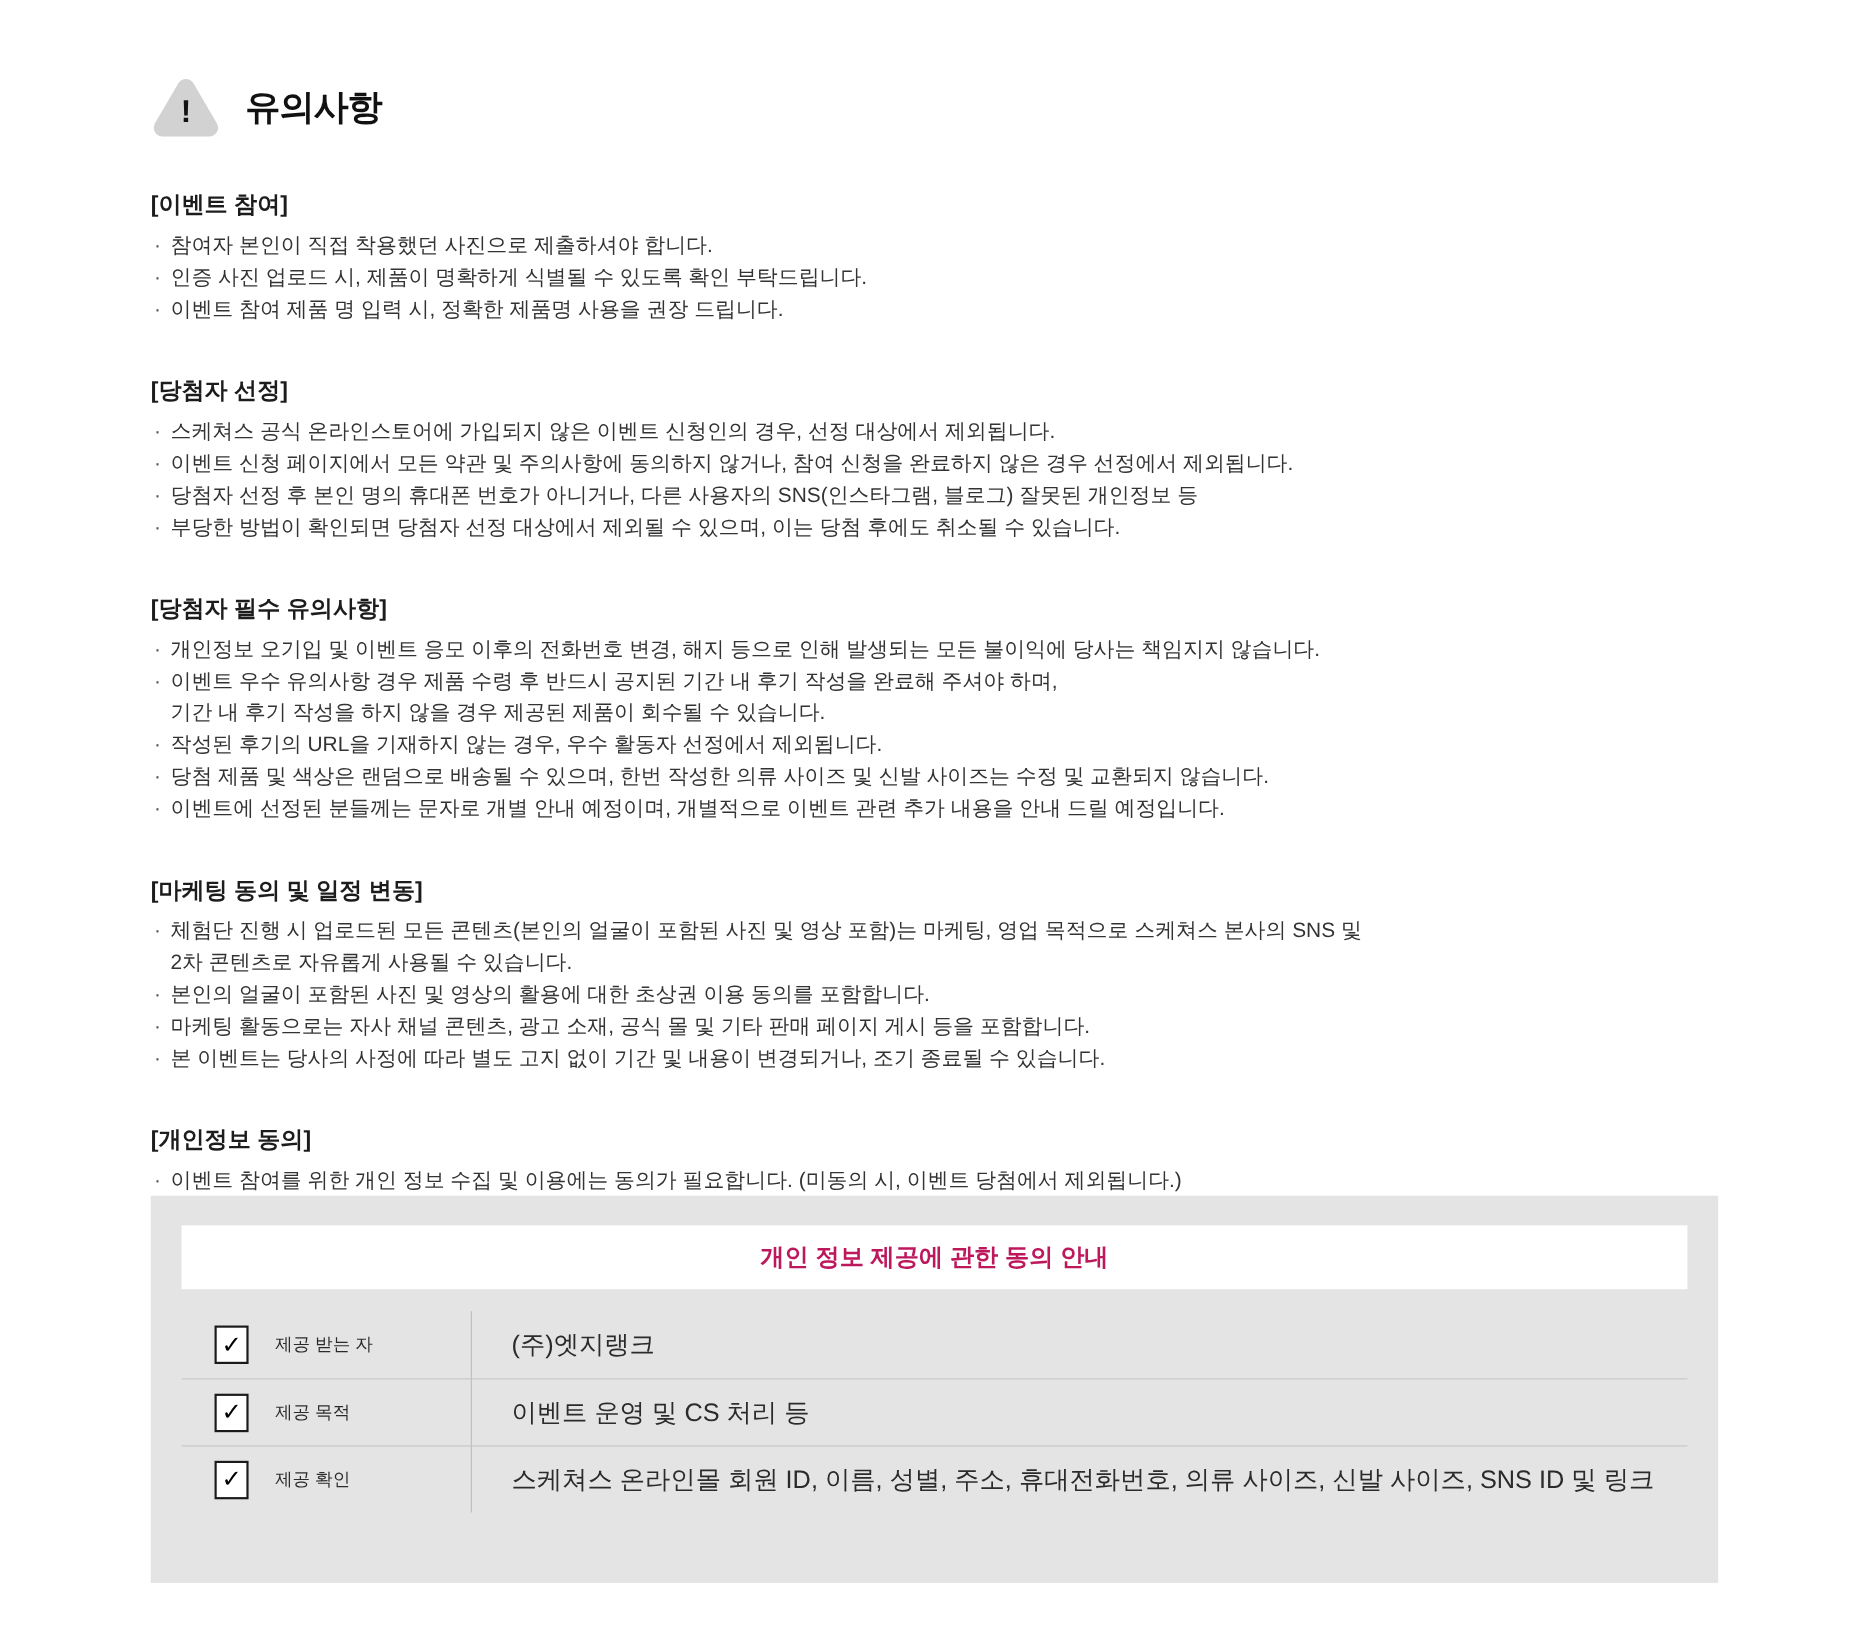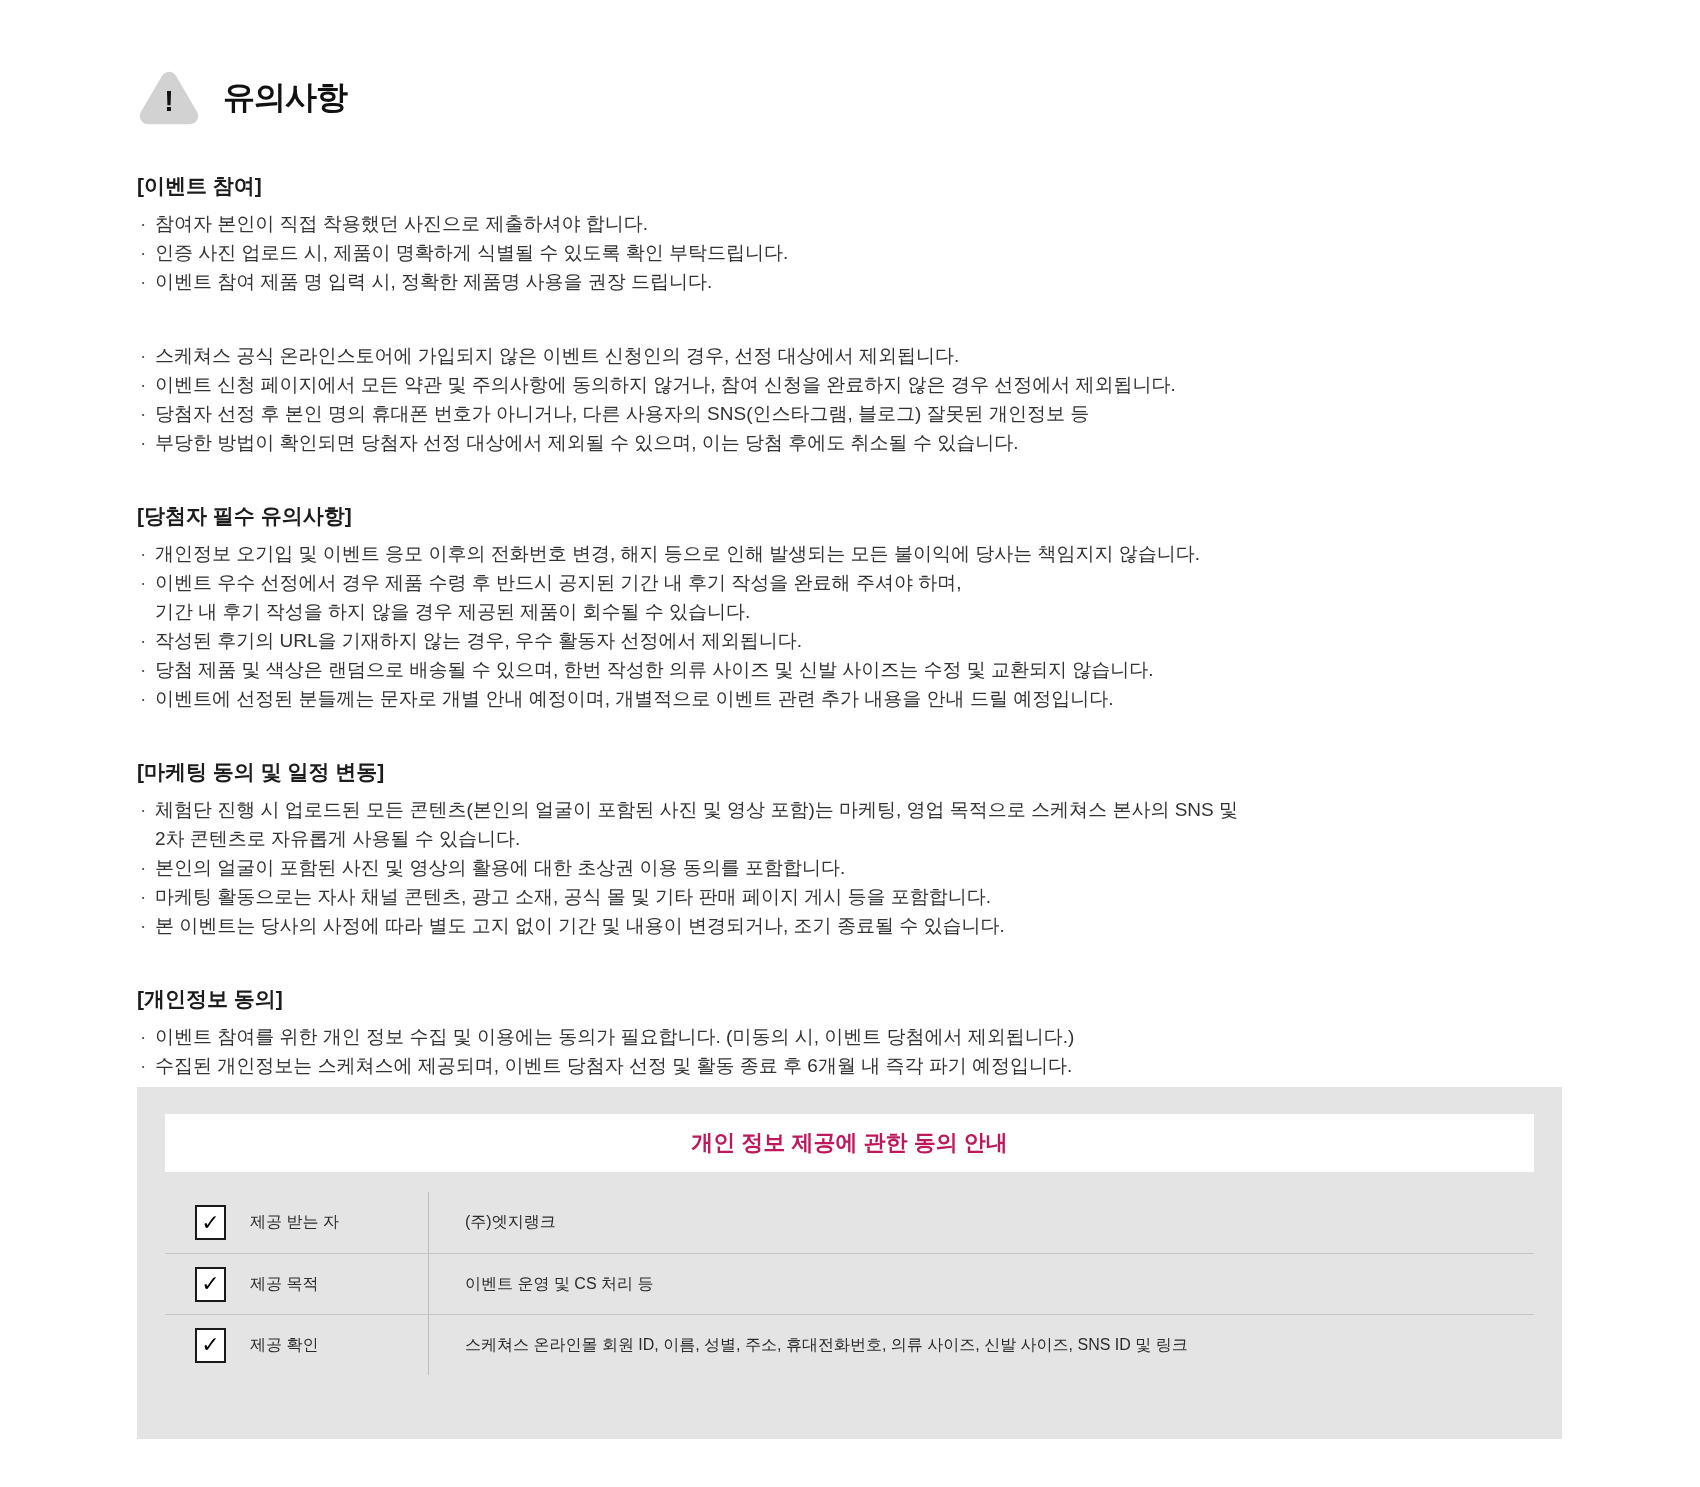--- a/index.html
+++ b/index.html
@@ -56,21 +56,21 @@
     padding-left: 30px;
   }
   .checkbox {
     width: 31px; height: 35px; flex: 0 0 auto;
     background: #ffffff; border: 2px solid #1a1a1a;
     display: flex; align-items: center; justify-content: center;
     font-size: 22px; font-weight: 700; color: #000000;
     cursor: pointer;
   }
   .label-text { margin-left: 24px; font-size: 16px; color: #2b2b2b; }
-  .cell-value { flex: 1; padding-left: 37px; font-size: 16px; color: #2b2b2b; }
+  .cell-value { flex: 1; padding-left: 37px; font-size: 23px; color: #2b2b2b; }
 </style>
 </head>
 <body>
 
 <div class="page">
   <div class="content">
 
     <header class="page-header">
       <span class="warn-icon">
         <svg viewBox="0 0 100 90" width="64" height="56" aria-hidden="true">
@@ -102,20 +102,21 @@
   <li class="sec-item">
     <span class="bullet">·</span>
     <span class="item-text">
                 <div>이벤트 참여 제품 명 입력 시, 정확한 제품명 사용을 권장 드립니다.</div>
               </span>
   </li>
 </ul>
   </section>
 
   <section class="notice-section">
+    <h2 class="sec-heading">[당첨자 선정]</h2>
     <ul class="sec-list">
   <li class="sec-item">
     <span class="bullet">·</span>
     <span class="item-text">
                 <div>스케쳐스 공식 온라인스토어에 가입되지 않은 이벤트 신청인의 경우, 선정 대상에서 제외됩니다.</div>
               </span>
   </li>
 
   <li class="sec-item">
     <span class="bullet">·</span>
@@ -146,21 +147,21 @@
   <li class="sec-item">
     <span class="bullet">·</span>
     <span class="item-text">
                 <div>개인정보 오기입 및 이벤트 응모 이후의 전화번호 변경, 해지 등으로 인해 발생되는 모든 불이익에 당사는 책임지지 않습니다.</div>
               </span>
   </li>
 
   <li class="sec-item">
     <span class="bullet">·</span>
     <span class="item-text">
-                <div>이벤트 우수 선정에서 경우 제품 수령 후 반드시 공지된 기간 내 후기 작성을 완료해 주셔야 하며,</div>
+                <div>이벤트 우수 유의사항 경우 제품 수령 후 반드시 공지된 기간 내 후기 작성을 완료해 주셔야 하며,</div>
                 <div>기간 내 후기 작성을 하지 않을 경우 제공된 제품이 회수될 수 있습니다.</div>
               </span>
   </li>
 
   <li class="sec-item">
     <span class="bullet">·</span>
     <span class="item-text">
                 <div>작성된 후기의 URL을 기재하지 않는 경우, 우수 활동자 선정에서 제외됩니다.</div>
               </span>
   </li>

